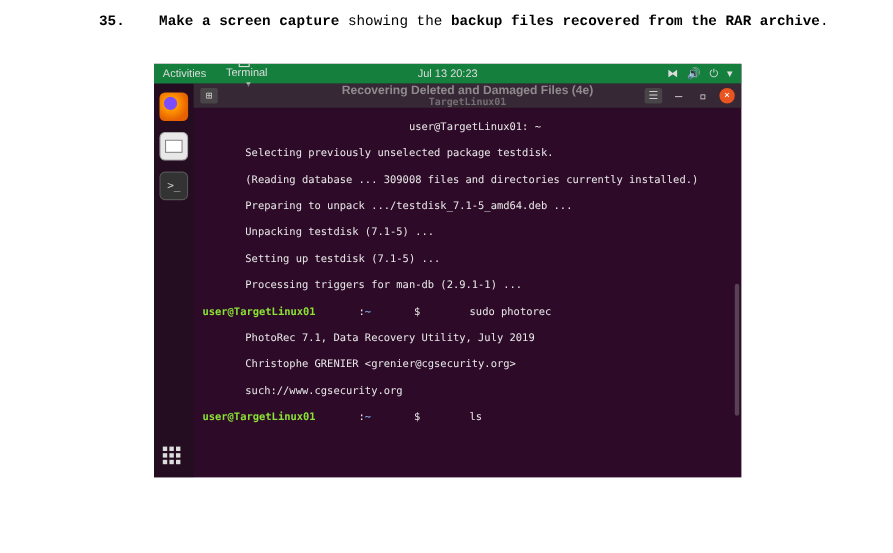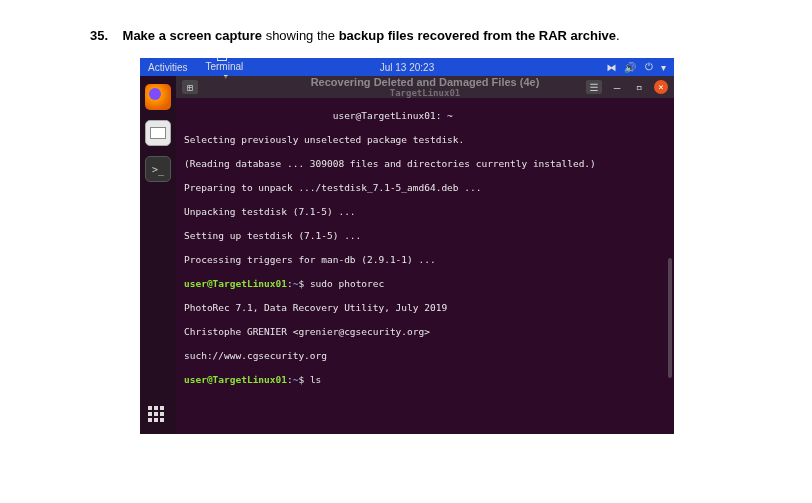--- a/index.html
+++ b/index.html
@@ -5,43 +5,44 @@
     * { margin: 0; padding: 0; box-sizing: border-box; }
     body {
       font-family: Arial, sans-serif;
       background: #fff;
       width: 812px;
       height: 503px;
       position: relative;
     }
     .instruction {
       position: absolute;
-      top: 28px;
+      top: 12px;
       left: 90px;
       font-size: 13px;
       color: #000;
+      font-family: Liberation Mono, monospace;
     }
     .instruction .num { font-weight: bold; }
     .instruction .b1 { font-weight: bold; }
     .instruction .b2 { font-weight: bold; }
     .screenshot {
       position: absolute;
       top: 58px;
       left: 140px;
       width: 534px;
       height: 376px;
       background: #2d0a28;
       font-family: 'DejaVu Sans Mono', 'Courier New', monospace;
       font-size: 9.5px;
       overflow: hidden;
       color: #e0e0e0;
     }
     .topbar {
       height: 18px;
-      background: #1d4ed8;
+      background: #15803d;
       color: #ddd;
       display: flex;
       align-items: center;
       font-family: Arial, sans-serif;
       font-size: 10px;
       position: relative;
     }
     .topbar .activities { padding-left: 8px; }
     .topbar .term-label { margin-left: 18px; display: flex; align-items: center; flex-direction: column; }
     .topbar .term-icon {
@@ -139,21 +140,21 @@
     }
     .scrollbar {
       position: absolute;
       right: 2px;
       top: 200px;
       width: 4px;
       height: 120px;
       background: rgba(150,150,150,0.4);
       border-radius: 2px;
     }
-    .wht { color: #e8e8e8; }
+    .wht { color: #e8e8e8; margin-left: 39px; }
     .grn { color: #8ae234; font-weight: bold; }
     .blu { color: #729fcf; font-weight: bold; }
     .terminal-body div { height: 12px; }
   </style>
 </head>
 <body>
 
 <div class="instruction">
   <span class="num">35.</span>
   <span>&nbsp;&nbsp;</span>

